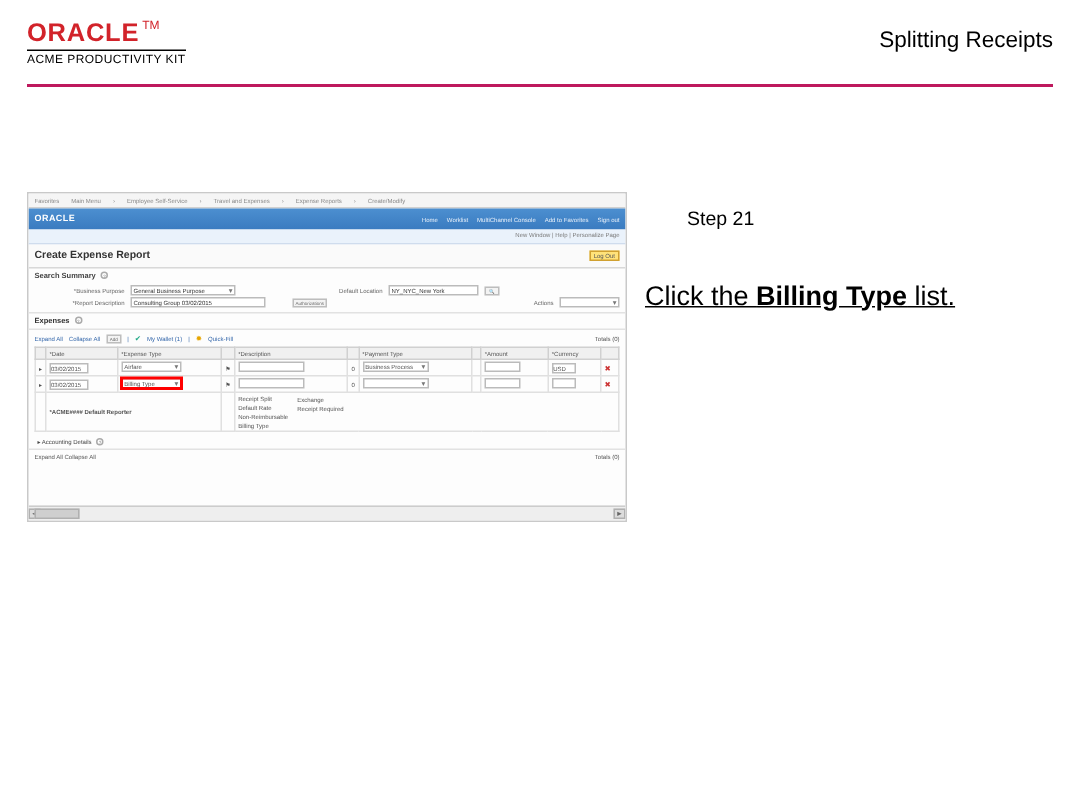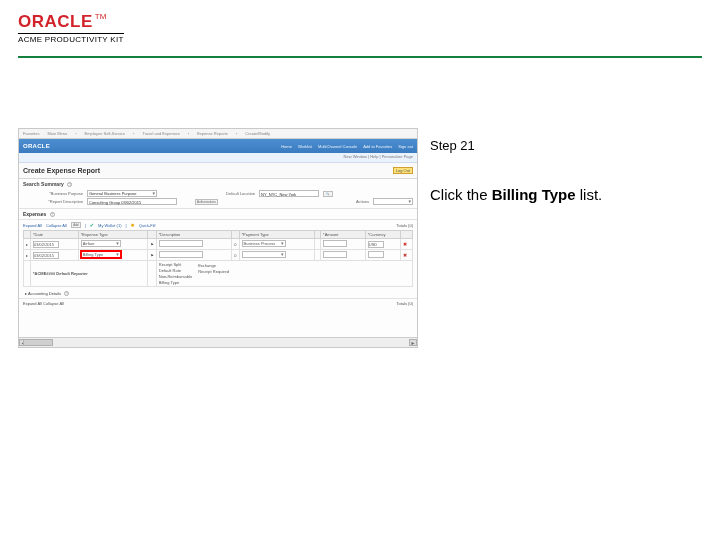--- a/index.html
+++ b/index.html
@@ -1,32 +1,32 @@
 <!DOCTYPE html>
 <html><head>
 <meta charset="utf-8">
 <style>
   * { box-sizing: border-box; margin: 0; padding: 0; }
   html, body { width: 720px; height: 540px; font-family: Arial, Helvetica, sans-serif; background: #fff; color: #000; }
   .page { position: relative; width: 720px; height: 540px; }
 
   
-  .header { position: relative; height: 48px; border-bottom: 2px solid #15803d; margin: 10px 18px 0 18px; }
+  .header { position: relative; height: 48px; border-bottom: 2px solid #be185d; margin: 10px 18px 0 18px; }
   .brand { position: absolute; left: 0; top: 2px; }
   .brand .oracle { font-family: Arial, sans-serif; font-weight: 900; font-size: 17px; color: #d2232a; letter-spacing: 0.5px; }
   .brand .tm { font-size: 8px; color: #d2232a; vertical-align: top; margin-left: 2px; }
   .brand .upk { font-size: 8px; color: #000; letter-spacing: 0.3px; margin-top: 1px; border-top:1px solid #000; padding-top:1px;}
   .title-right { position: absolute; right: 0; top: 8px; font-size: 15px; color: #000; }
 
   
   .content { display: flex; margin: 70px 18px 0 18px; gap: 12px; }
   .left { width: 400px; }
   .right { width: 270px; font-size: 13px; line-height: 1.5; padding-top: 8px; }
-  .step-label { font-size: 13px; margin-bottom: 28px; }
-  .instruction { font-size: 15px; }
+  .step-label { font-size: 13px; margin-bottom: 28px; margin-left: 28px; }
+  .instruction { font-size: 18px; text-decoration: underline; }
   .instruction .bold { font-weight: 700; }
 
   
   .shot { width: 400px; height: 220px; border: 1px solid #c9c9c9; background: #fdfdfd; position: relative; font-size: 5px; color: #555; overflow: hidden; }
   .shot .tabsbar { height: 10px; background: #f5f5f5; border-bottom: 1px solid #d0d0d0; display:flex; align-items:center; gap:8px; padding:0 4px; font-size:4px; color:#888;}
   .shot .topbar { height: 14px; background: linear-gradient(#4c8fd0,#3a7bc0); display:flex; align-items:center; justify-content:space-between; padding:0 4px; }
   .shot .topbar .ologo { font-weight:900; color:#fff; font-size:6px; letter-spacing:0.3px;}
   .shot .topbar .menus { display:flex; gap:6px; font-size:4px; color:#e8f0fa;}
   .shot .subbar { height:10px; background:#eaf2fb; border-bottom:1px solid #cfdced; text-align:right; padding:1px 4px; font-size:4px; color:#7a7a7a;}
   .shot .reporttitle { height:16px; display:flex; align-items:center; justify-content:space-between; padding:2px 4px; border-bottom:1px solid #d8d8d8; background:#fafafa;}
@@ -66,20 +66,21 @@
 
 <div class="page">
 
   <div class="header">
     <div class="brand">
       <div>
         <span class="oracle">ORACLE</span><span class="tm">TM</span>
       </div>
       <div class="upk">ACME PRODUCTIVITY KIT</div>
     </div>
+    <div class="title-right">Splitting Receipts</div>
   </div>
 
   <div class="content">
 
     <div class="left">
       <div class="shot">
 
         <div class="tabsbar">
           <span>Favorites</span>
           <span>Main Menu</span>›

